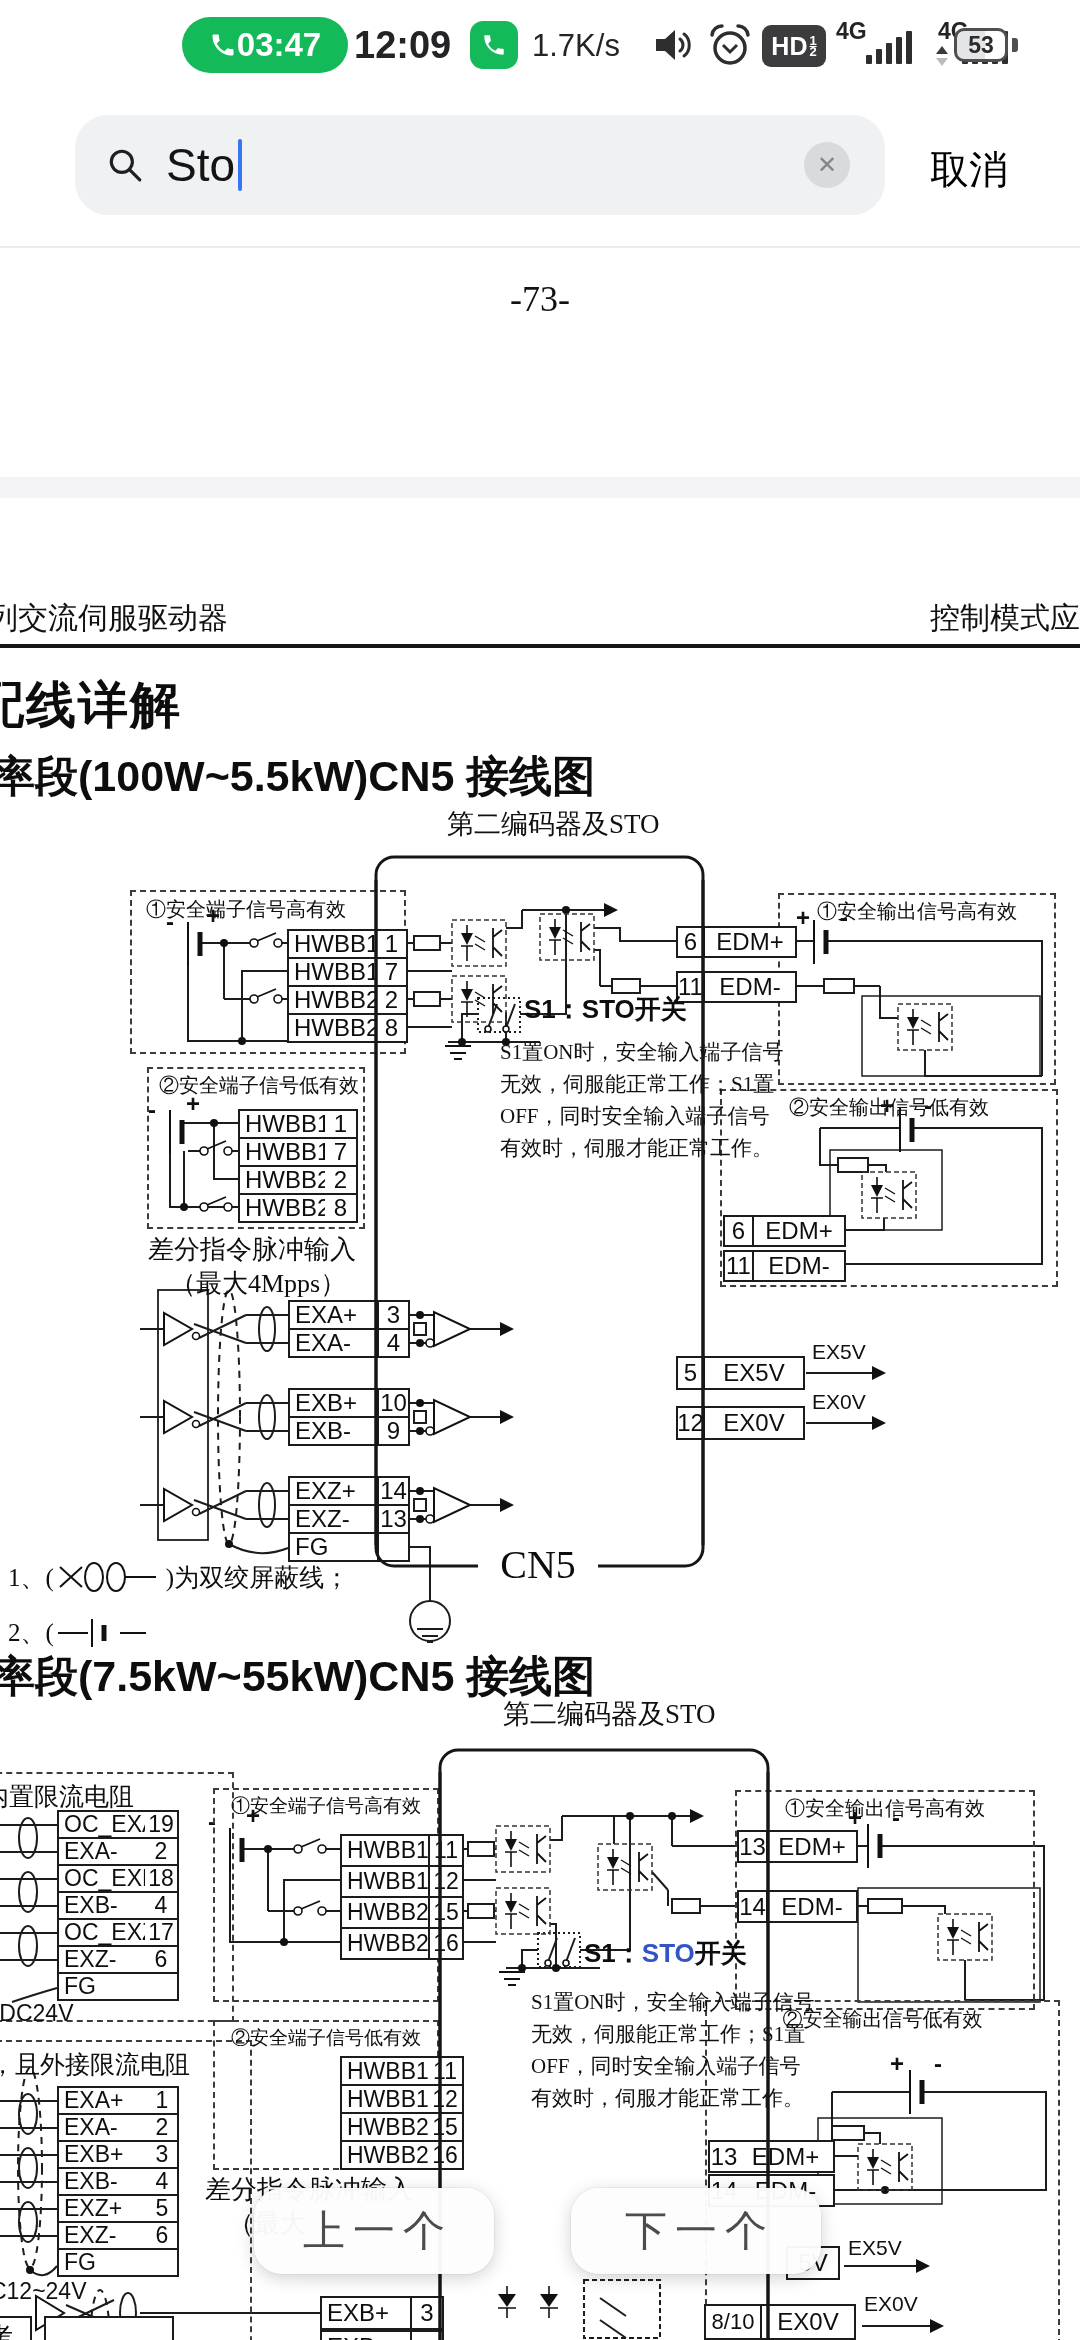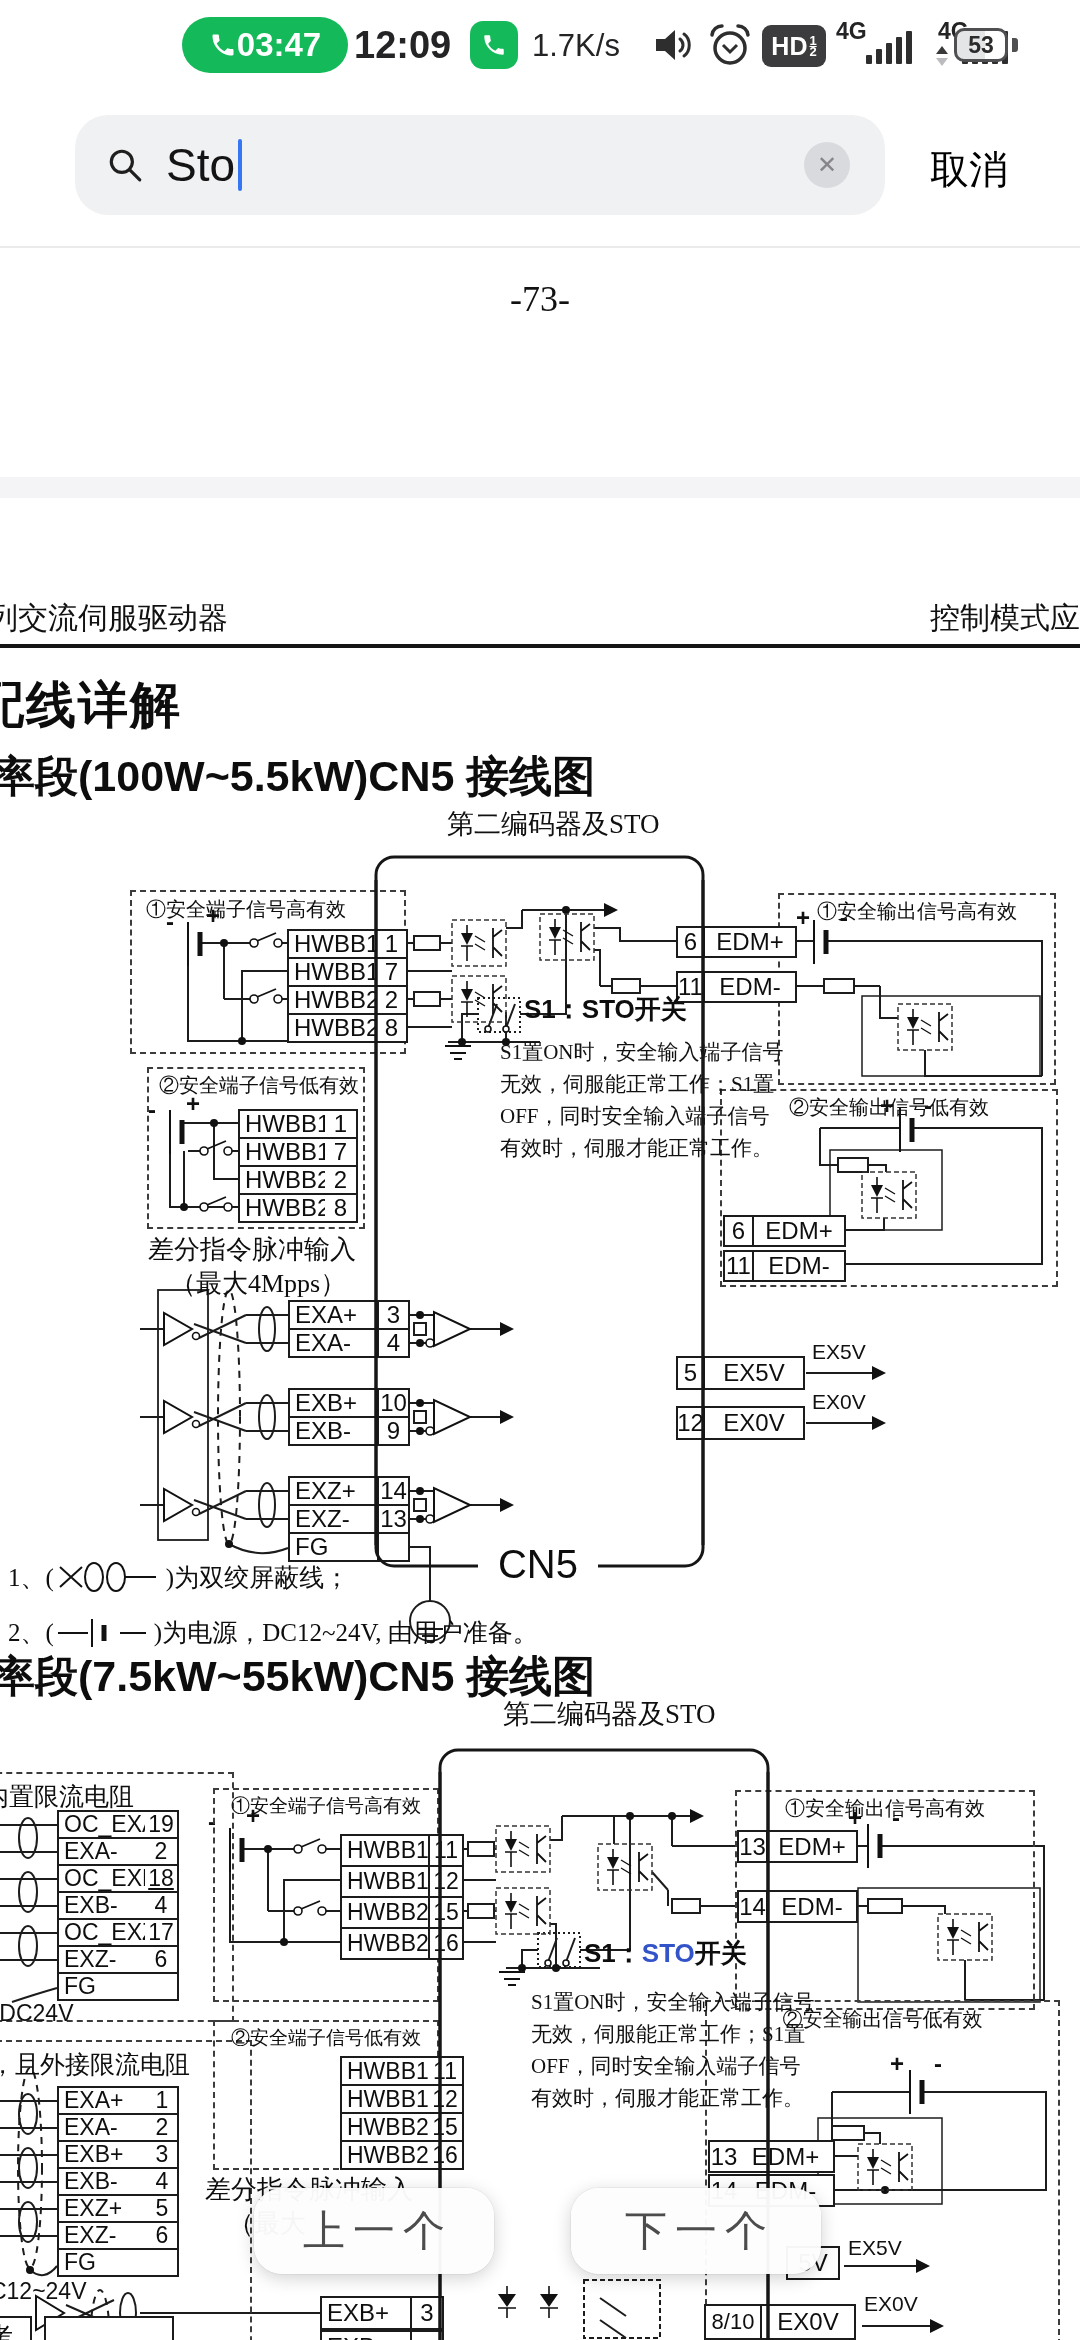--- a/index.html
+++ b/index.html
@@ -419,21 +419,20 @@
         <ellipse cx="58" cy="17" rx="9" ry="14" stroke="#111" stroke-width="2" fill="none"></ellipse>
       </svg>
       <span class="bt" style="position:static;font-size:25px;">)为双绞屏蔽线；</span>
     </div>
     <div class="abs" style="left:8px;top:1616px;display:flex;align-items:center;">
       <span class="bt" style="position:static;font-size:25px;">2、(</span>
       <svg width="92" height="32" viewBox="0 0 92 32" style="margin:0 4px;">
         <path d="M0,16 H30 M34,2 V30 M62,16 H88" stroke="#111" stroke-width="2" fill="none"></path>
         <path d="M46,8 V24" stroke="#111" stroke-width="5" fill="none"></path>
       </svg>
-      <span class="bt" style="position:static;font-size:25px;">)为电源，DC12~24V, 由用户准备。</span>
     </div>
 
     <div class="abs" style="left:-8px;top:1648px;font-size:43px;font-weight:700;color:#0d0d0d;white-space:nowrap;">率段(7.5kW~55kW)CN5 接线图</div>
     <div class="abs" style="left:503px;top:1696px;font-size:27px;font-family:'Liberation Serif',serif;color:#111;white-space:nowrap;">第二编码器及STO</div>
 
     <div class="db" style="left:-24px;top:1772px;width:258px;height:250px;"></div>
     <div class="bt" style="left:-16px;top:1780px;font-size:25px;">内置限流电阻</div>
     <div class="db" style="left:-24px;top:2040px;width:276px;height:312px;"></div>
     <div class="bt" style="left:-10px;top:2048px;font-size:25px;">，且外接限流电阻</div>
     <div class="db" style="left:213px;top:1788px;width:226px;height:214px;"></div>
@@ -443,21 +442,21 @@
     <div class="db" style="left:735px;top:1790px;width:300px;height:220px;"></div>
     <div class="bt ctr" style="left:735px;top:1795px;width:300px;">①安全输出信号高有效</div>
     <div class="db" style="left:705px;top:2000px;width:355px;height:345px;"></div>
     <div class="bt ctr" style="left:705px;top:2006px;width:355px;">②安全输出信号低有效</div>
 
     <div class="c lb ddr" style="left:57px;top:1810px;width:90px;height:29px;font-size:23px;">OC_EXA</div>
     <div class="c nm nl" style="left:145px;top:1810px;width:34px;height:29px;font-size:23px;">19</div>
     <div class="c lb ddr" style="left:57px;top:1837px;width:90px;height:29px;font-size:23px;">EXA-</div>
     <div class="c nm nl" style="left:145px;top:1837px;width:34px;height:29px;font-size:23px;">2</div>
     <div class="c lb ddr" style="left:57px;top:1864px;width:90px;height:29px;font-size:23px;">OC_EXB</div>
-    <div class="c nm nl" style="left:145px;top:1864px;width:34px;height:29px;font-size:23px;text-decoration:underline;">18</div>
+    <div class="c nm nl" style="left:145px;top:1864px;width:34px;height:29px;font-size:23px;">18</div>
     <div class="c lb ddr" style="left:57px;top:1891px;width:90px;height:29px;font-size:23px;">EXB-</div>
     <div class="c nm nl" style="left:145px;top:1891px;width:34px;height:29px;font-size:23px;">4</div>
     <div class="c lb ddr" style="left:57px;top:1918px;width:90px;height:29px;font-size:23px;">OC_EXZ</div>
     <div class="c nm nl" style="left:145px;top:1918px;width:34px;height:29px;font-size:23px;">17</div>
     <div class="c lb ddr" style="left:57px;top:1945px;width:90px;height:29px;font-size:23px;">EXZ-</div>
     <div class="c nm nl" style="left:145px;top:1945px;width:34px;height:29px;font-size:23px;">6</div>
     <div class="c lb ddr" style="left:57px;top:1972px;width:90px;height:29px;font-size:23px;">FG</div>
     <div class="c nm nl" style="left:145px;top:1972px;width:34px;height:29px;font-size:23px;"></div>
     <div class="abs" style="left:-16px;top:2000px;font-size:23px;color:#111;">VDC24V</div>
 
@@ -528,20 +527,20 @@
     <div class="abs" style="left:864px;top:2292px;font-size:21px;color:#111;">EX0V</div>
 
     <svg class="abs" style="left:0;top:0;pointer-events:none;" width="1080" height="2340" viewBox="0 0 1080 2340">
       <rect x="376" y="857" width="327" height="709" rx="18" fill="none" stroke="#161616" stroke-width="3"></rect>
       <path d="M376,880 V1545 M703,880 V1545" stroke="#161616" stroke-width="3"></path>
       <rect x="440" y="1750" width="328" height="700" rx="18" fill="none" stroke="#161616" stroke-width="3"></rect>
       <path d="M440,1772 V2340 M768,1772 V2340" stroke="#161616" stroke-width="3"></path>
     </svg>
 
     <div class="abs" style="left:478px;top:1540px;width:120px;height:48px;background:#fff;display:flex;align-items:center;justify-content:center;">
-      <span style="font-size:40px;color:#0d0d0d;font-weight:500;">CN5</span>
+      <span style="font-size:40px;color:#0d0d0d;font-weight:500;font-family:Liberation Serif, serif;">CN5</span>
     </div>
   </div>
 
   <div class="navbtn" style="left:571px;width:250px;">下一个</div>
   <div class="navbtn" style="left:254px;width:240px;">上一个</div>
 
 </div>
 
 </body></html>

